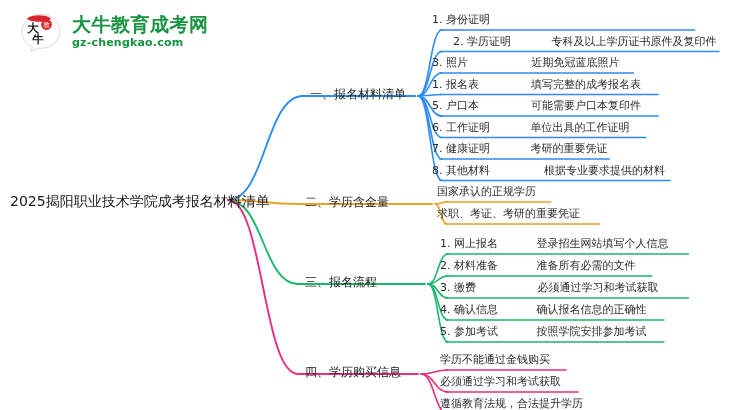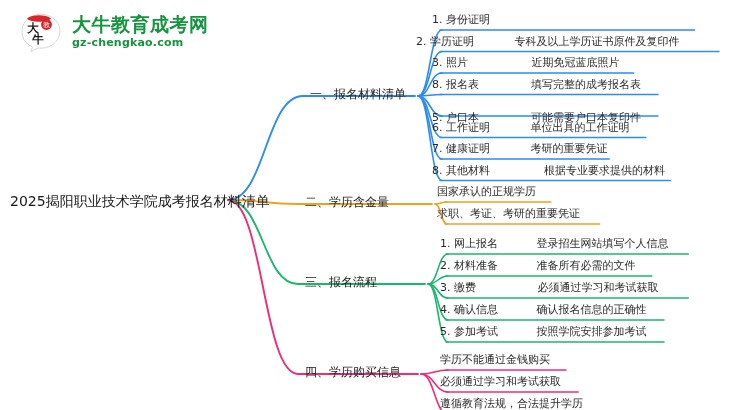--- a/index.html
+++ b/index.html
@@ -171,35 +171,35 @@
       <path d="M 421 374 C 434.5 374, 434.5 414, 448 414" fill="none" stroke="#ee2d7a" stroke-width="1.6" stroke-linecap="round"></path>
       <path d="M 446 414 L 602.6 414" fill="none" stroke="#ee2d7a" stroke-width="1.5" stroke-linecap="round"></path>
       <path d="M 10 210 L 228 210" fill="none" stroke="#ffffff" stroke-width="0" stroke-linecap="round"></path>
     </svg>
   <div id="nodes">
       <div class="node" id="root-node" style="left: 10px; top: 194px;">2025揭阳职业技术学院成考报名材料清单</div>
       <div class="node branch-node" style="left: 310px; top: 88px;">一、报名材料清单</div>
       <div class="node leaf-node" style="left: 432px; top: 14px;">
         <span class="leaf-label">1. 身份证明</span>
       </div>
-      <div class="node leaf-node" style="left: 416px; top: 35.5px; align-items: flex-end;">
+      <div class="node leaf-node" style="left: 453px; top: 35.5px; align-items: flex-end;">
         <span class="leaf-label">2. 学历证明</span>
         <span class="leaf-desc" style="margin-left: 19.5px;">专科及以上学历证书原件及复印件</span>
       </div>
       <div class="node leaf-node" style="left: 432px; top: 57px;">
         <span class="leaf-label">3. 照片</span>
         <span class="leaf-desc" style="margin-left: 42.5px;">近期免冠蓝底照片</span>
       </div>
       <div class="node leaf-node" style="left: 432px; top: 78.5px;">
-        <span class="leaf-label">8. 报名表</span>
+        <span class="leaf-label">1. 报名表</span>
         <span class="leaf-desc" style="margin-left: 31px;">填写完整的成考报名表</span>
       </div>
       <div class="node leaf-node" style="left: 432px; top: 100px;">
         <span class="leaf-label">5. 户口本</span>
-        <span class="leaf-desc" style="margin-left: 31px; margin-top: 12px;">可能需要户口本复印件</span>
+        <span class="leaf-desc" style="margin-left: 31px;">可能需要户口本复印件</span>
       </div>
       <div class="node leaf-node" style="left: 432px; top: 121.5px;">
         <span class="leaf-label">6. 工作证明</span>
         <span class="leaf-desc" style="margin-left: 19.5px;">单位出具的工作证明</span>
       </div>
       <div class="node leaf-node" style="left: 432px; top: 143px;">
         <span class="leaf-label">7. 健康证明</span>
         <span class="leaf-desc" style="margin-left: 19.5px;">考研的重要凭证</span>
       </div>
       <div class="node leaf-node" style="left: 432px; top: 164.5px;">

